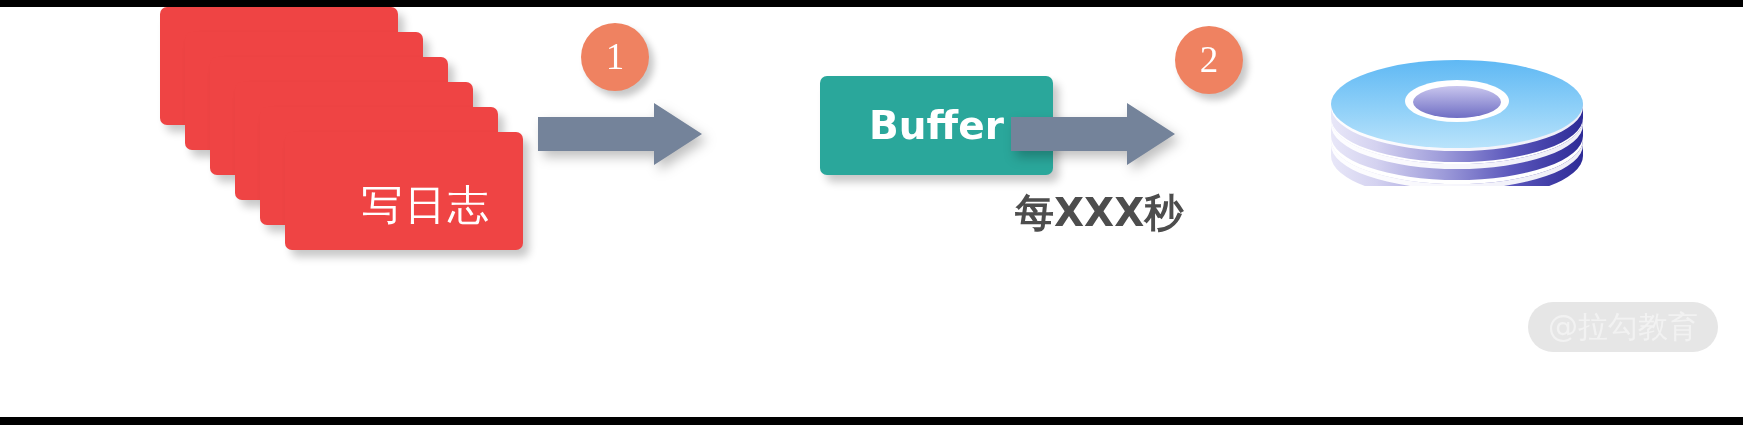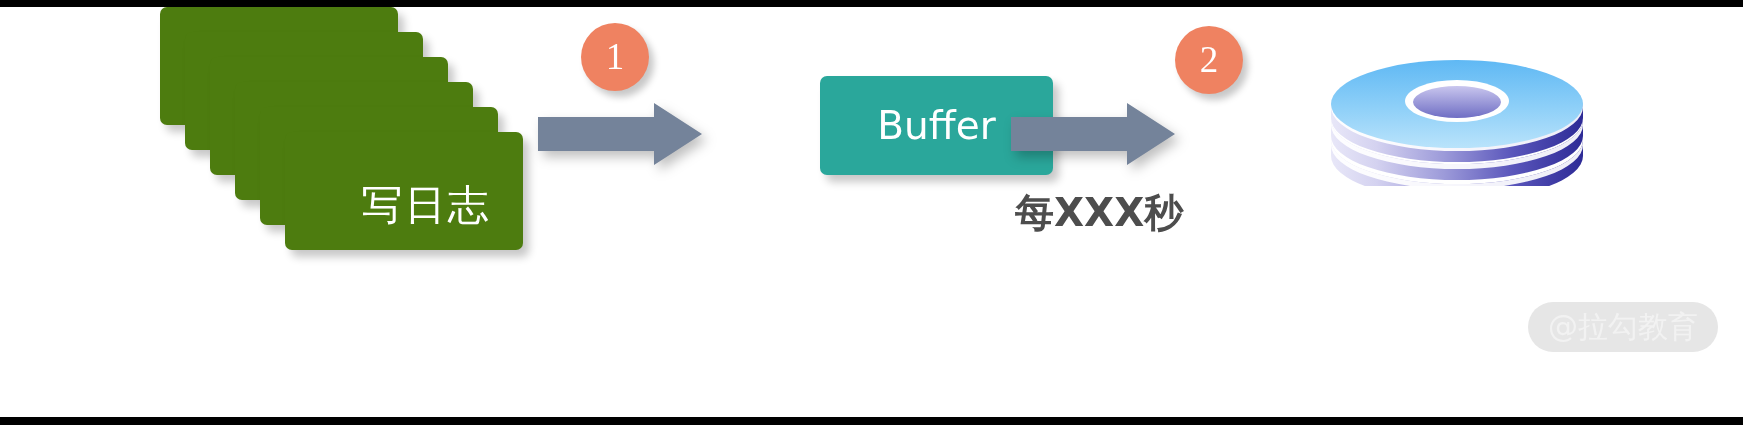--- a/index.html
+++ b/index.html
@@ -42,21 +42,21 @@
     left: 160px;
     top: 7px;
     width: 360px;
     height: 230px;
   }
   .log-card {
     position: absolute;
     width: 238px;
     height: 118px;
     border-radius: 7px;
-    background: #4d7c0f;
+    background: #ef4444;
     box-shadow: 6px 7px 9px rgba(0,0,0,0.22);
   }
   .log-card.c0 { left: 0px;   top: 0px;   }
   .log-card.c1 { left: 25px;  top: 25px;  }
   .log-card.c2 { left: 50px;  top: 50px;  }
   .log-card.c3 { left: 75px;  top: 75px;  }
   .log-card.c4 { left: 100px; top: 100px; }
   .log-card.c5 {
     left: 125px; top: 125px;
     display: flex;
@@ -111,21 +111,21 @@
     background: #2aa79b;
     box-shadow: 6px 7px 9px rgba(0,0,0,0.22);
     display: flex;
     align-items: center;
     justify-content: center;
   }
   .buffer-label {
     color: #ffffff;
     font-size: 39px;
     line-height: 1;
-    font-weight: normal;
+    font-weight: bold;
     font-family: "DejaVu Sans", "Liberation Sans", sans-serif;
   }
 
   
   .interval-caption {
     position: absolute;
     left: 1015px;
     top: 192px;
     width: 260px;
     color: #4d4d4d;

